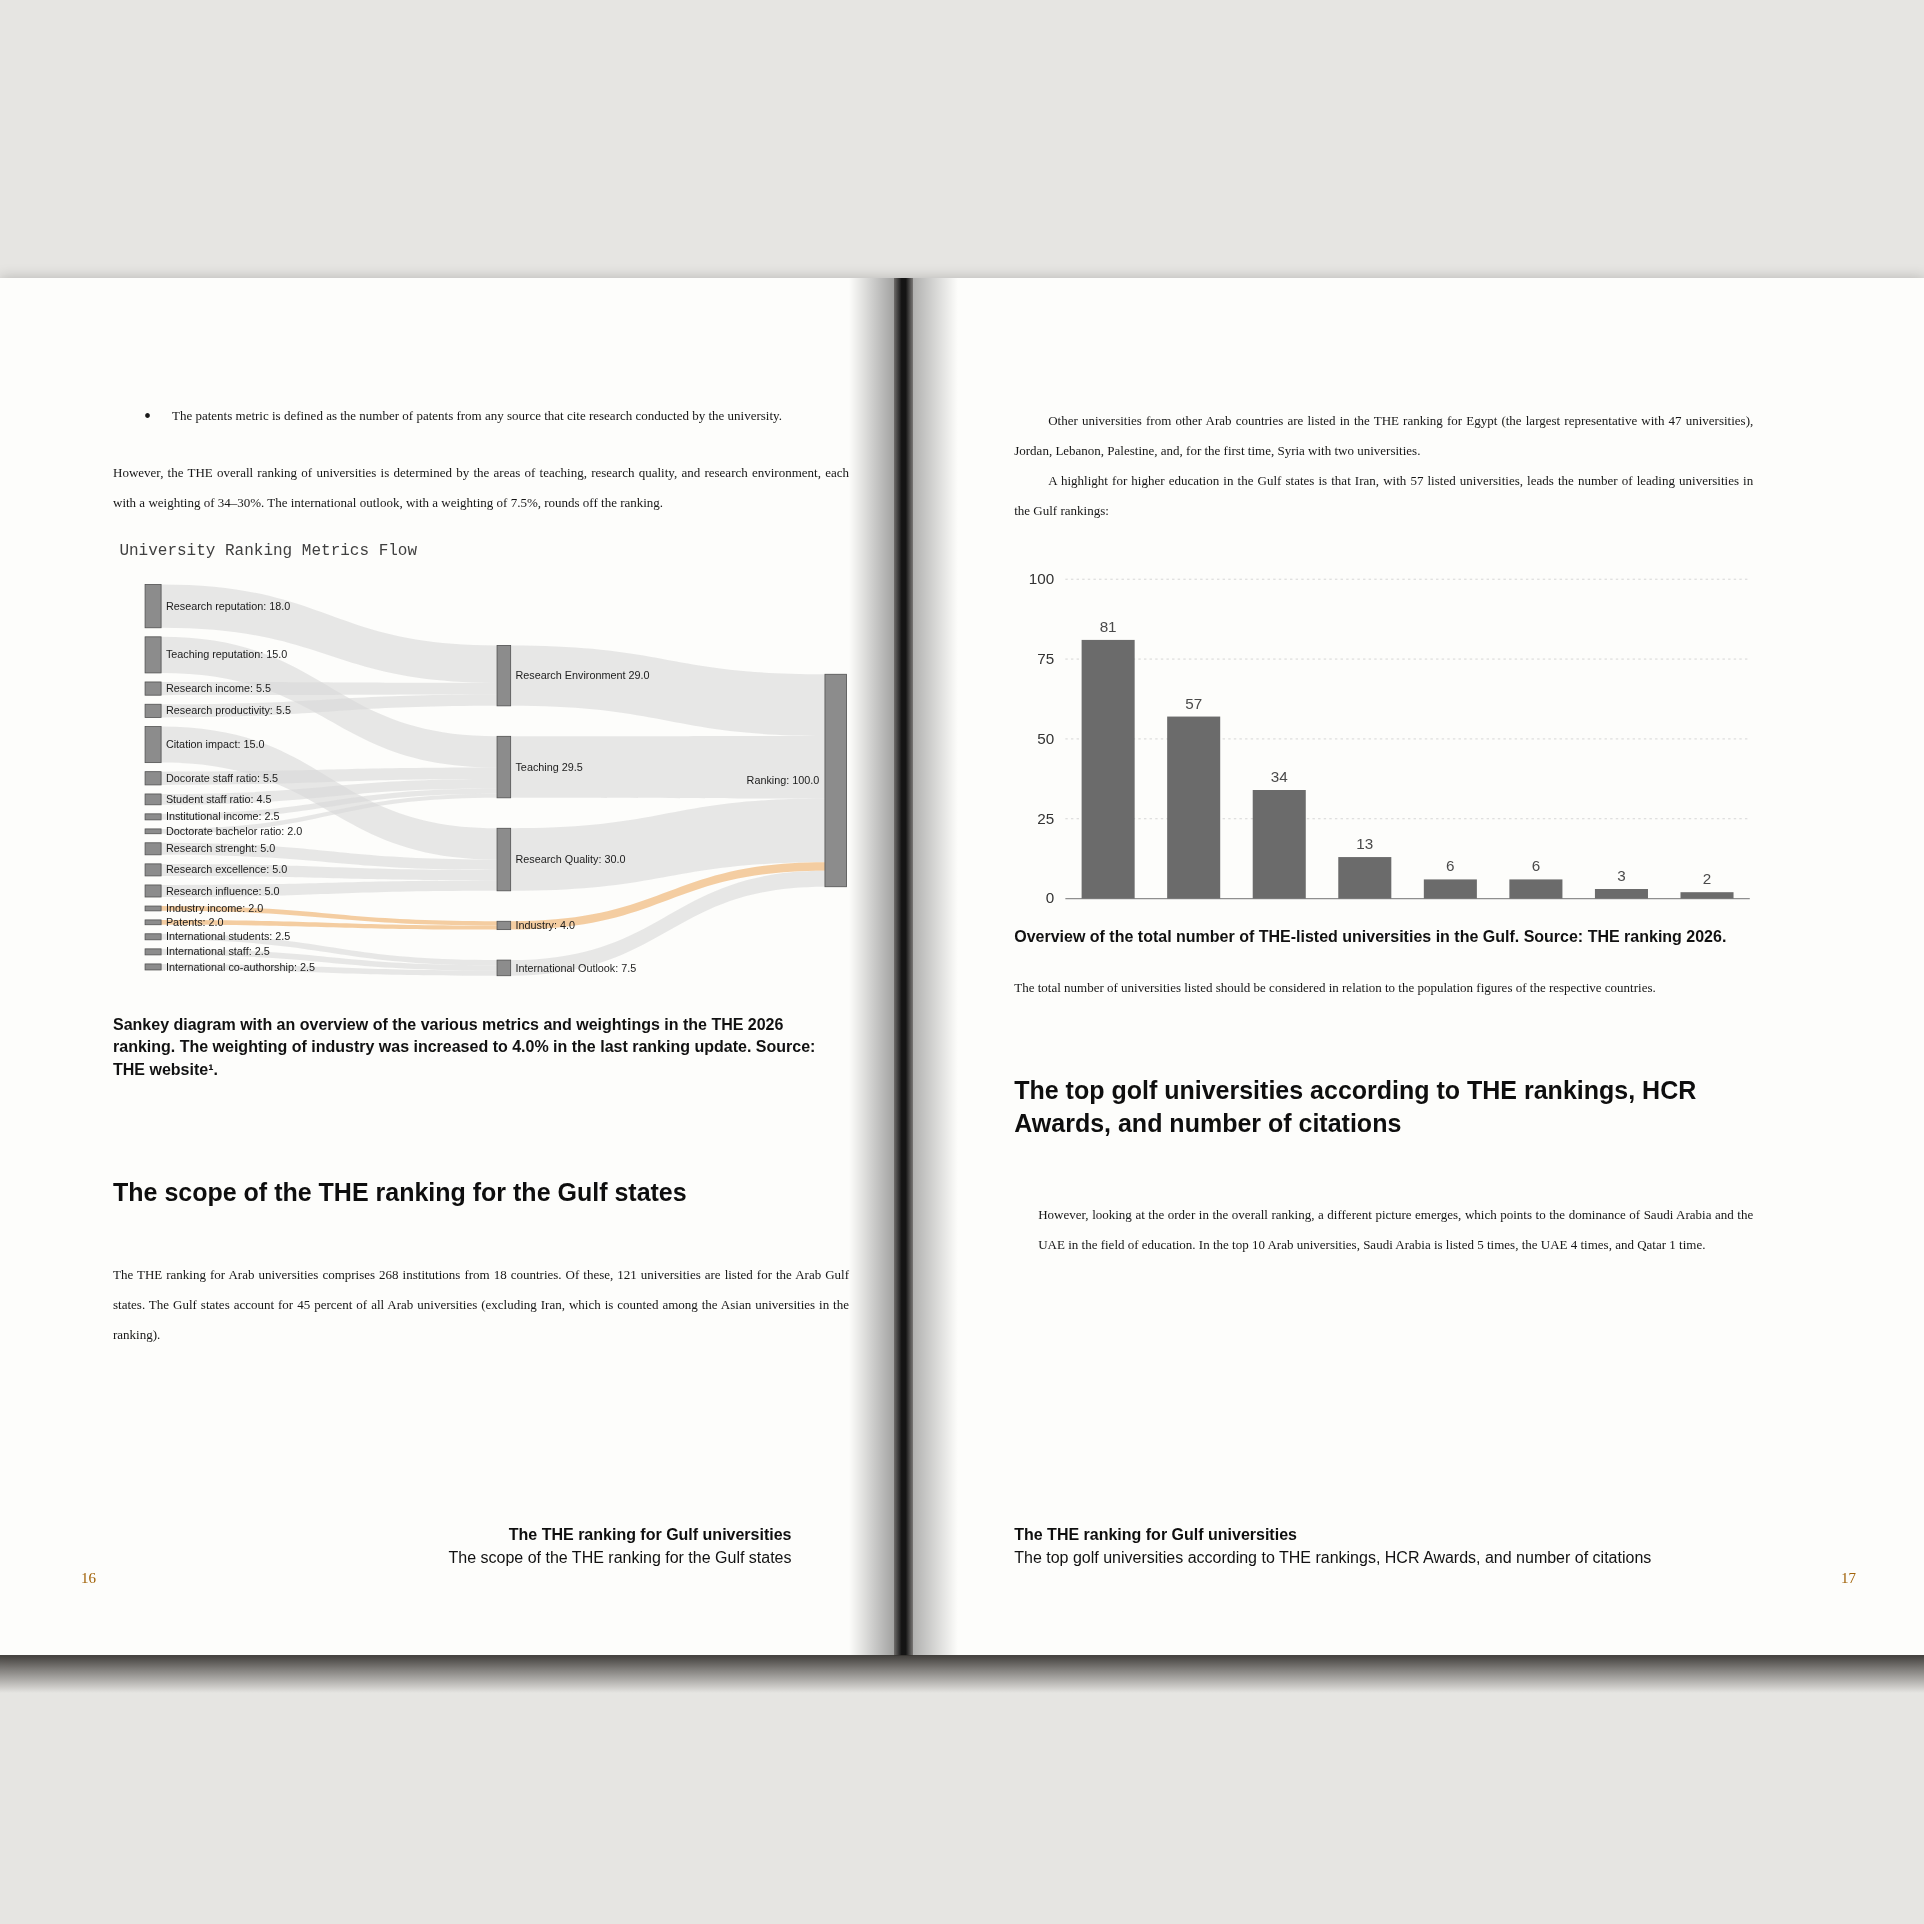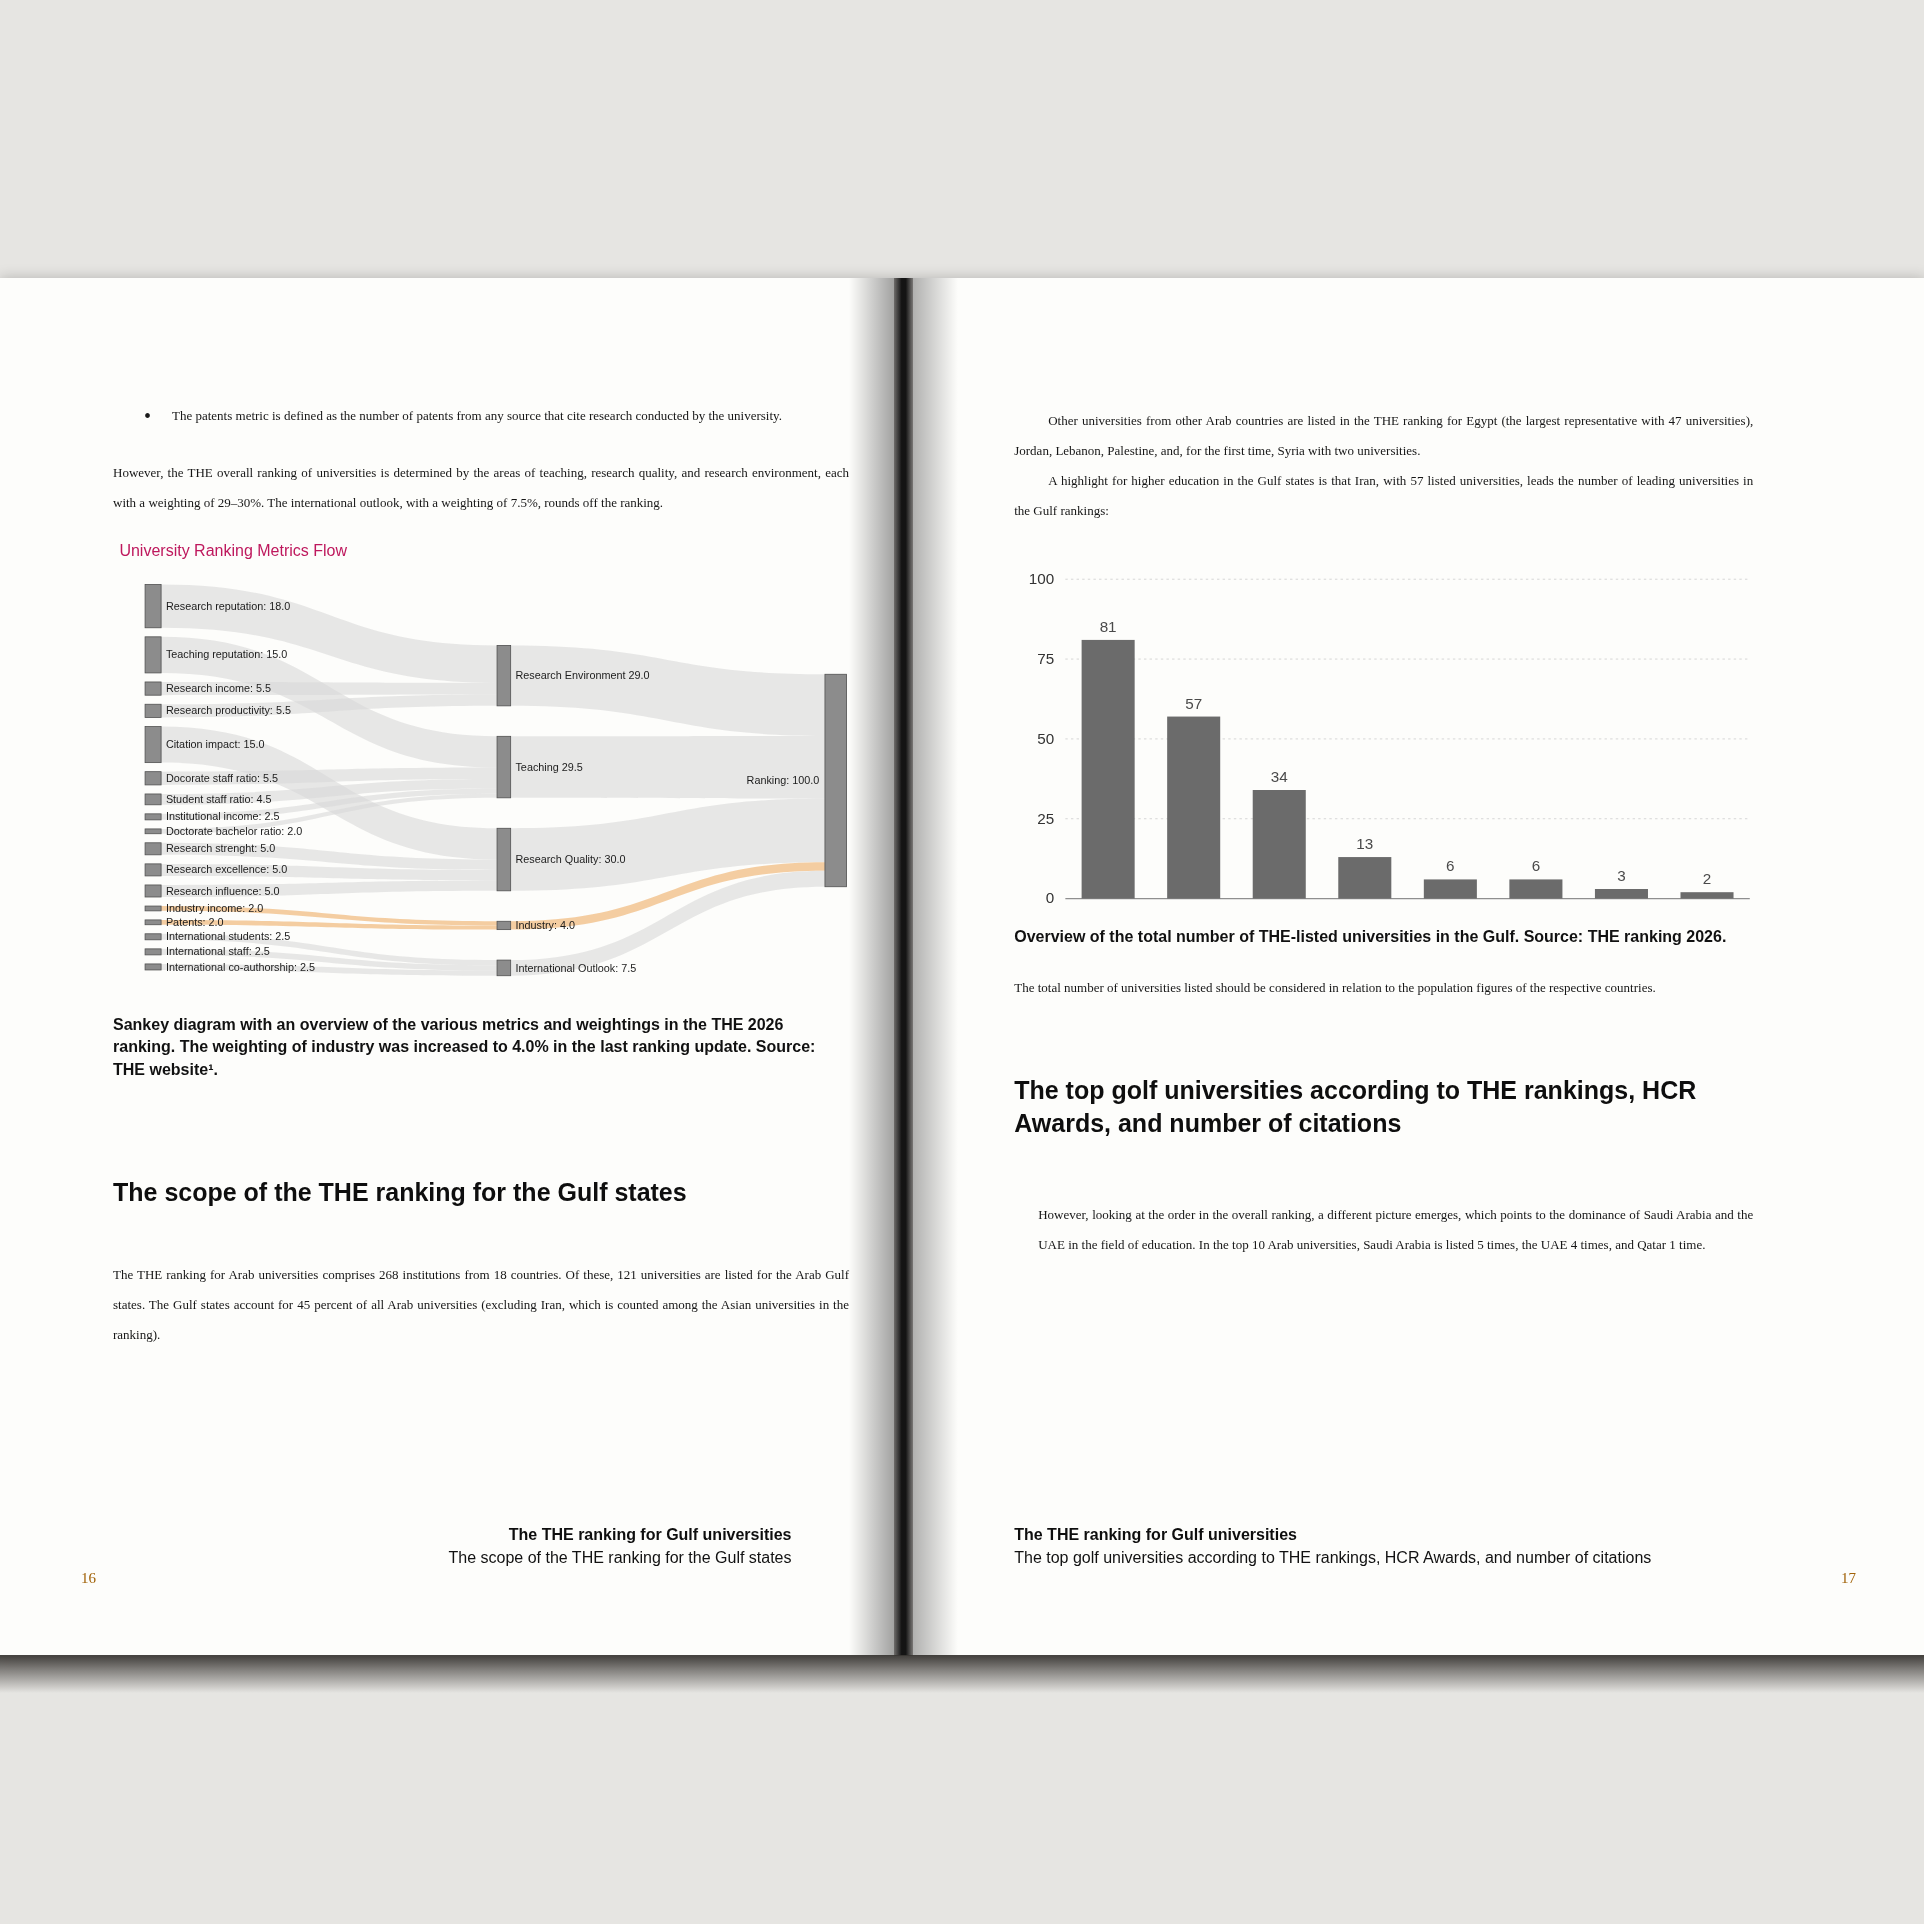--- a/index.html
+++ b/index.html
@@ -39,21 +39,21 @@
 
   .serif { font-size:13px; line-height:30px; text-align:justify; color:#161616; }
 
   .bullet-row { margin-top:123px; display:flex; }
   .bullet-marker { width:59px; padding-left:31px; font-size:20px; line-height:30px; }
   .bullet-text { flex:1; }
 
   .para-ranking { margin-top:26.5px; }
 
   .sankey-figure { margin-top:24px; }
-  .fig-title { font-family:Liberation Sans, sans-serif; font-size:16px; color:#be185d; margin-left:6.4px; }
+  .fig-title { font-family:Liberation Mono, monospace; font-size:16px; color:#404040; margin-left:6.4px; }
   #sankey-svg { display:block; margin-top:18.4px; }
 
   .caption {
     margin-top:31px;
     font-family:"Liberation Sans", sans-serif; font-weight:700;
     font-size:16px; line-height:22.5px; color:#111;
   }
   .heading {
     font-family:"Liberation Sans", sans-serif; font-weight:700;
     font-size:25px; line-height:33px; color:#0e0e0e;
@@ -86,21 +86,21 @@
   <div class="spread">
 
     <section class="page page-left">
       <div class="content">
 
         <div class="bullet-row">
           <span class="bullet-marker">•</span>
           <p class="serif bullet-text">The patents metric is defined as the number of patents from any source that cite research conducted by the university.</p>
         </div>
 
-        <p class="serif para-ranking">However, the THE overall ranking of universities is determined by the areas of teaching, research quality, and research environment, each with a weighting of 29–30%. The international outlook, with a weighting of 7.5%, rounds off the ranking.</p>
+        <p class="serif para-ranking">However, the THE overall ranking of universities is determined by the areas of teaching, research quality, and research environment, each with a weighting of 34–30%. The international outlook, with a weighting of 7.5%, rounds off the ranking.</p>
 
         <figure class="sankey-figure">
           <div class="fig-title">University Ranking Metrics Flow</div>
           <svg id="sankey-svg" viewBox="0 0 918 505" width="736" height="405">
               <g>
                 <path d="M 60 8 C 269.5 8, 269.5 84, 479 84 L 479 130.8 C 269.5 130.8, 269.5 62, 60 62 Z" fill="#d9d9d9" fill-opacity="0.6"></path>
                 <path d="M 60 73.3 C 269.5 73.3, 269.5 197.4, 479 197.4 L 479 236.4 C 269.5 236.4, 269.5 118.3, 60 118.3 Z" fill="#d9d9d9" fill-opacity="0.6"></path>
                 <path d="M 60 129.6 C 269.5 129.6, 269.5 130.8, 479 130.8 L 479 145.10000000000002 C 269.5 145.10000000000002, 269.5 146.1, 60 146.1 Z" fill="#d9d9d9" fill-opacity="0.6"></path>
                 <path d="M 60 157.4 C 269.5 157.4, 269.5 145.10000000000002, 479 145.10000000000002 L 479 159.40000000000003 C 269.5 159.40000000000003, 269.5 173.9, 60 173.9 Z" fill="#d9d9d9" fill-opacity="0.6"></path>
                 <path d="M 60 185.20000000000002 C 269.5 185.20000000000002, 269.5 312.1, 479 312.1 L 479 351.1 C 269.5 351.1, 269.5 230.20000000000002, 60 230.20000000000002 Z" fill="#d9d9d9" fill-opacity="0.6"></path>

